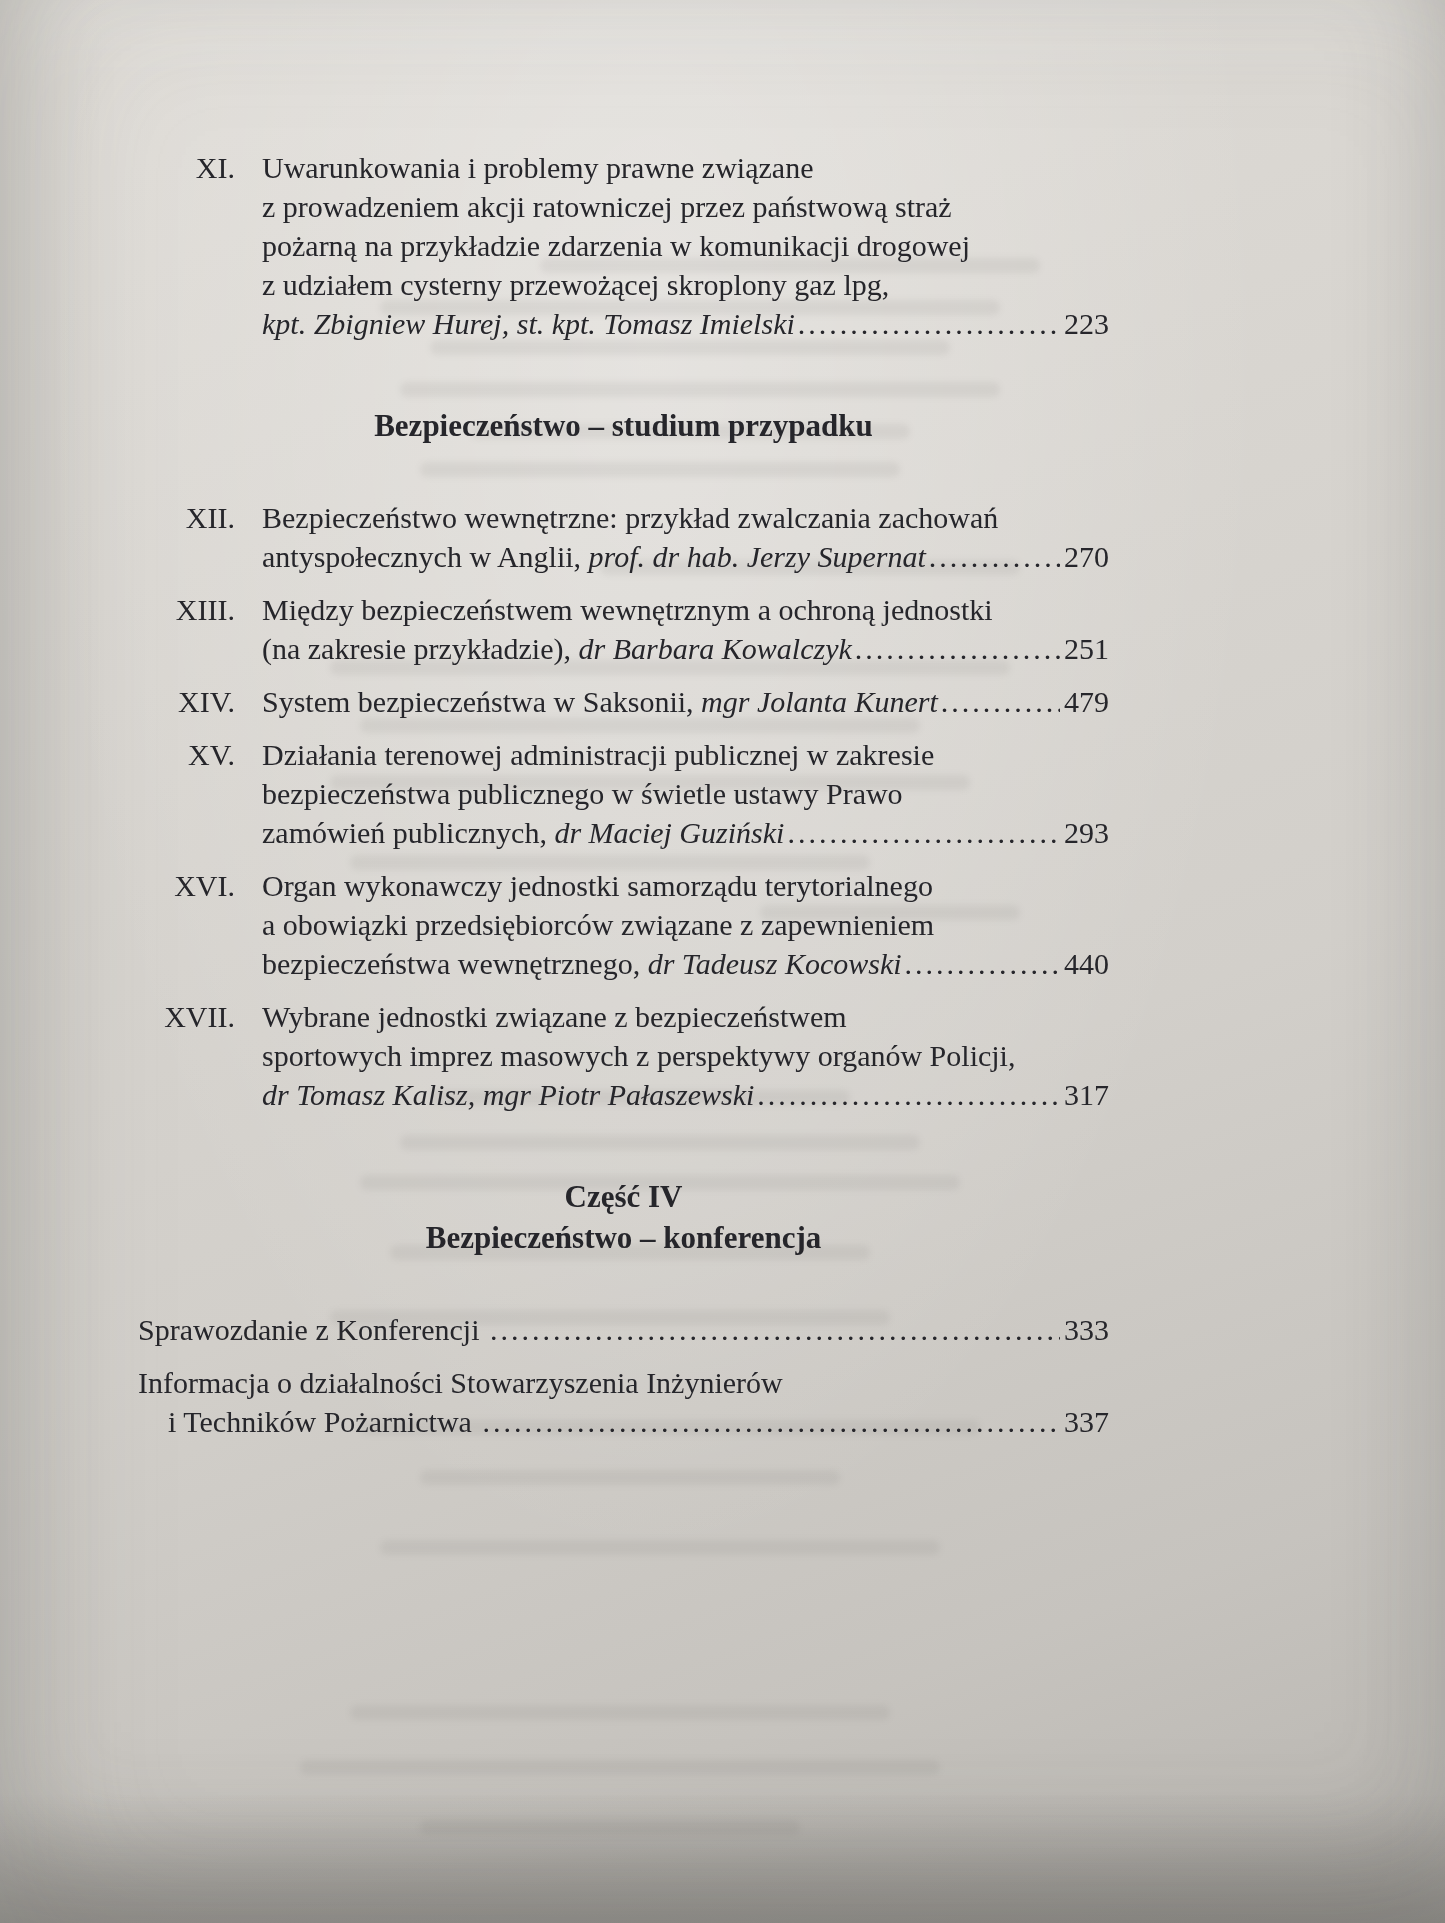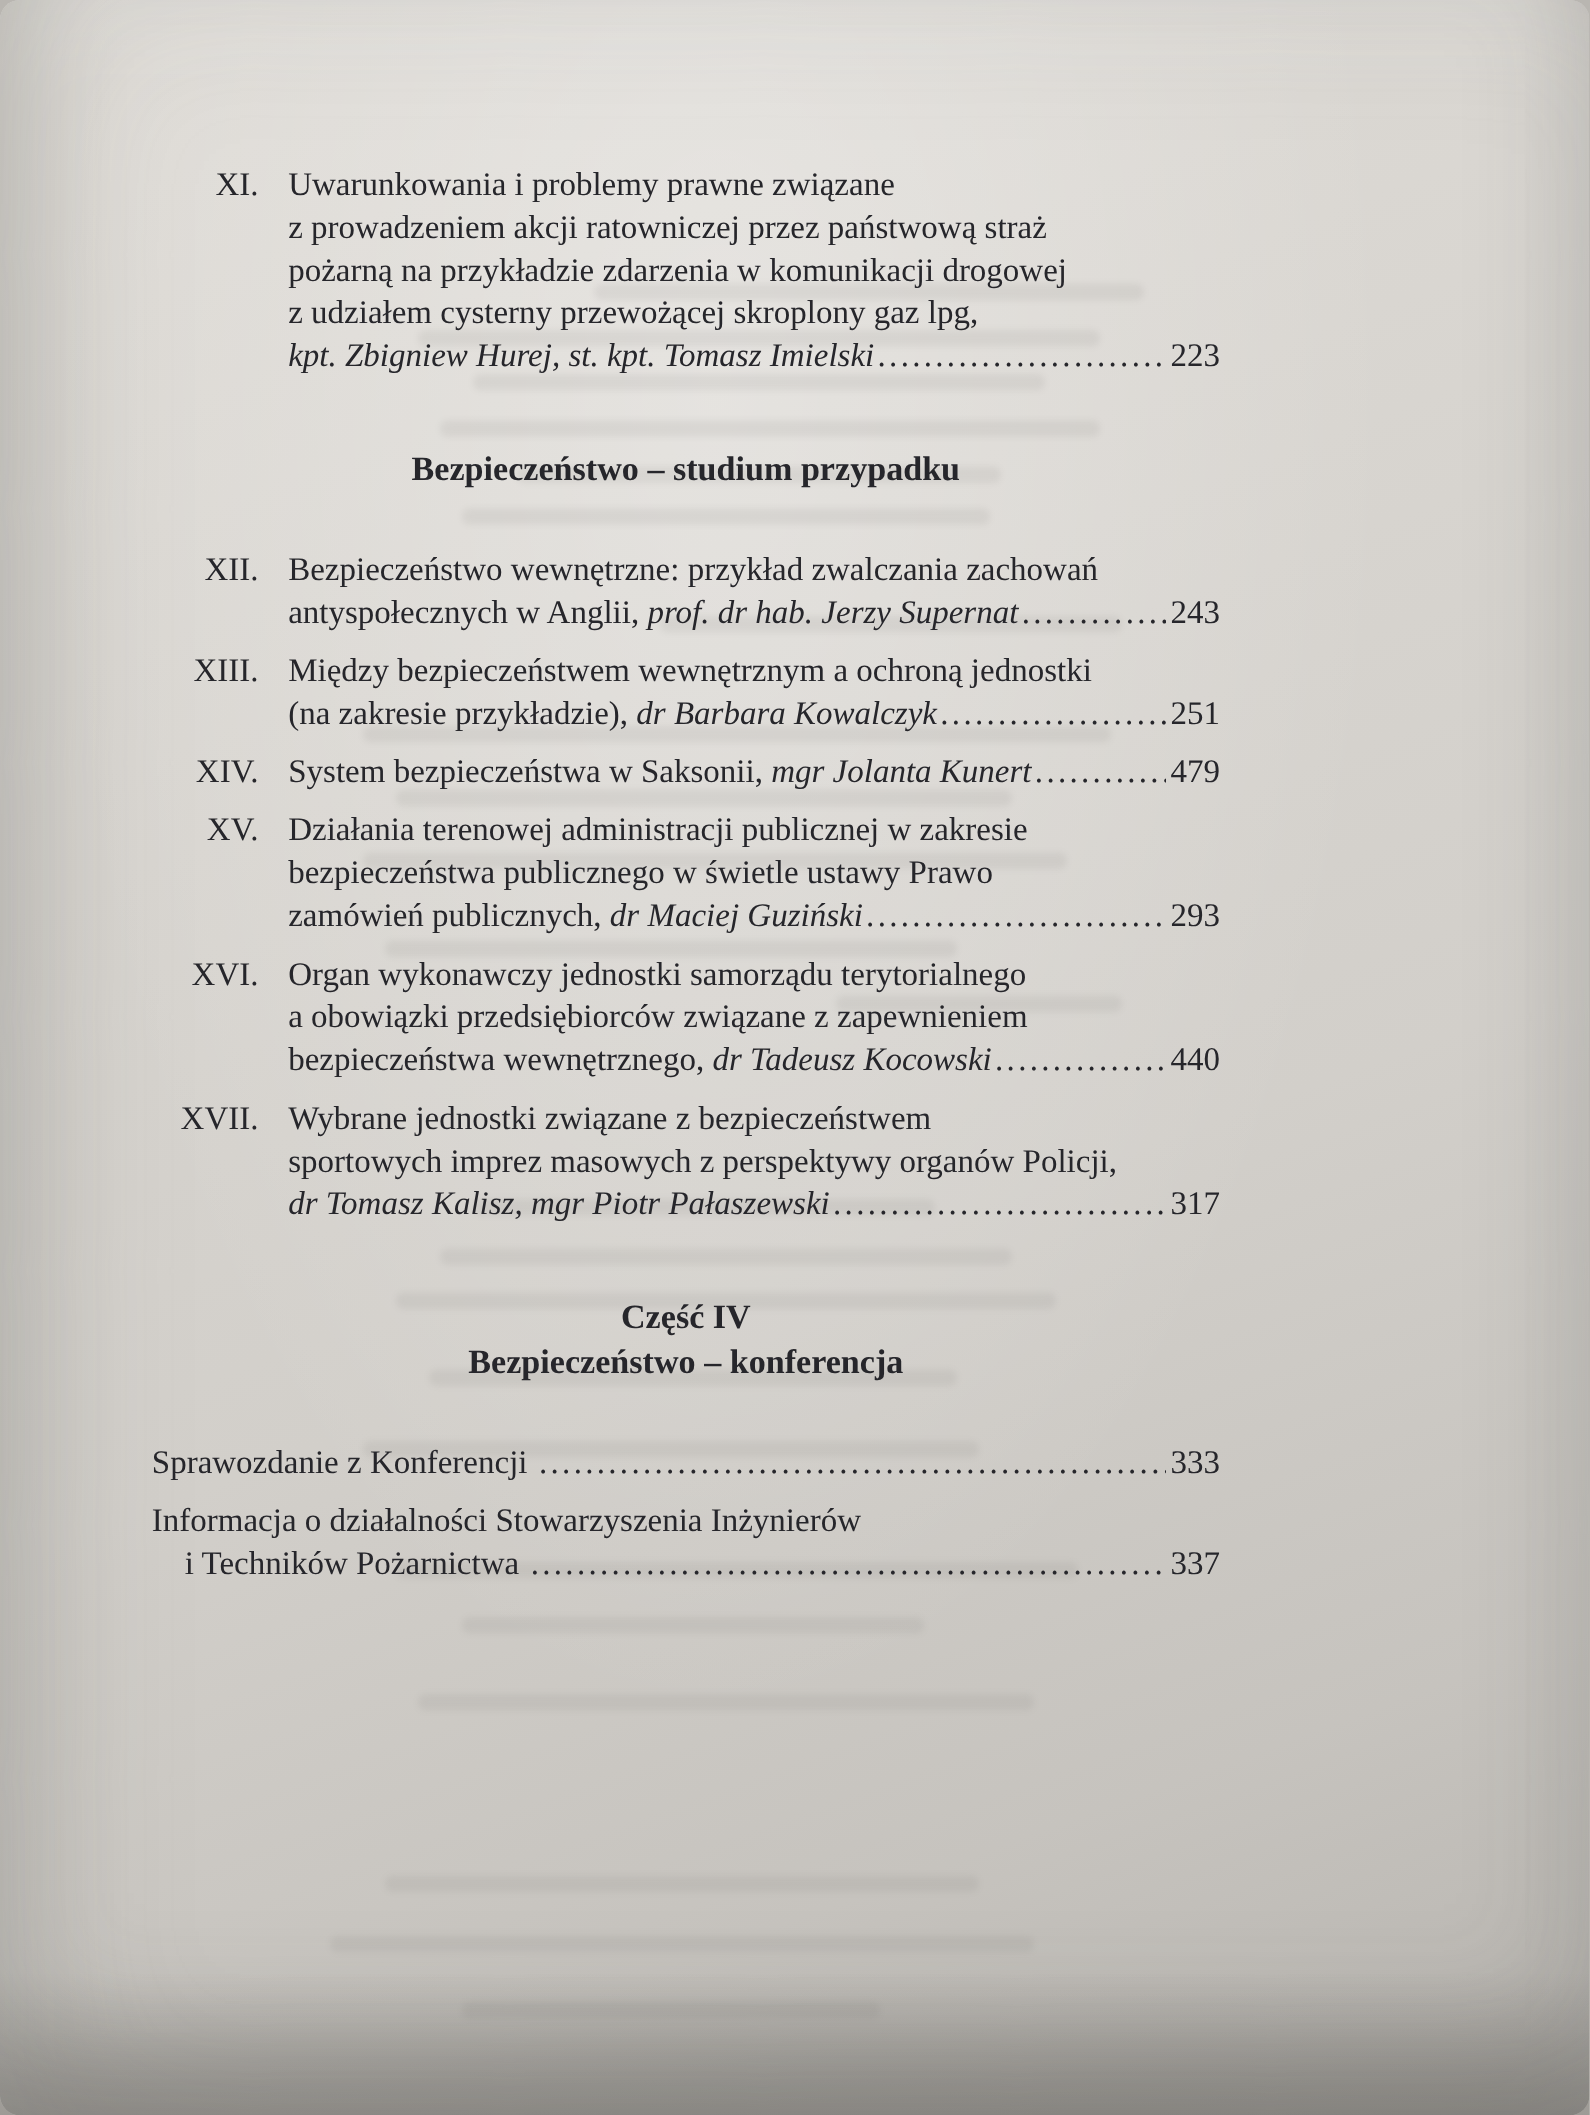--- a/index.html
+++ b/index.html
@@ -11,21 +11,21 @@
   .photo-page{
     position:relative;width:1445px;height:1923px;box-sizing:border-box;
     padding:148px 336px 0 138px;
     background:
       radial-gradient(ellipse at 45% 18%, rgba(255,255,255,.30), rgba(255,255,255,0) 55%),
       linear-gradient(160deg,#e0ddd8 0%,#d9d6d1 30%,#d2cfca 58%,#c6c3be 82%,#b7b4af 100%);
     box-shadow: inset 0 -70px 110px rgba(70,68,64,.28),
                 inset 50px 0 140px rgba(120,117,112,.14),
                 inset 0 30px 80px rgba(255,255,255,.18);
     color:#26262b;
-    font-size:30px;line-height:39px;border-radius:18px;
+    font-size:30px;line-height:39px;
   }
   .bottom-shade{
     position:absolute;left:0;right:0;bottom:0;height:130px;
     background:linear-gradient(to bottom, rgba(60,58,54,0) 0%, rgba(60,58,54,.22) 100%);
     pointer-events:none;
   }
   
   .ghost{
     position:absolute;height:15px;border-radius:7px;
     background:rgba(110,108,104,.8);opacity:.12;filter:blur(3px);
@@ -115,21 +115,21 @@
         <div class="section-list">
           <div class="entry">
             <span class="num">XII.</span>
             <div class="entry-body">
               <div class="line">
                 <span class="ltext"><span>Bezpieczeństwo wewnętrzne: przykład zwalczania zachowań</span></span>
               </div>
               <div class="line leader">
                 <span class="ltext"><span>antyspołecznych w Anglii, </span><span class="it">prof. dr hab. Jerzy Supernat</span></span>
                 <span class="dots">................................................................................................................................................................</span>
-                <span class="pg">243</span>
+                <span class="pg">270</span>
               </div>
             </div>
           </div>
           <div class="entry">
             <span class="num">XIII.</span>
             <div class="entry-body">
               <div class="line">
                 <span class="ltext"><span>Między bezpieczeństwem wewnętrznym a ochroną jednostki</span></span>
               </div>
               <div class="line leader">

